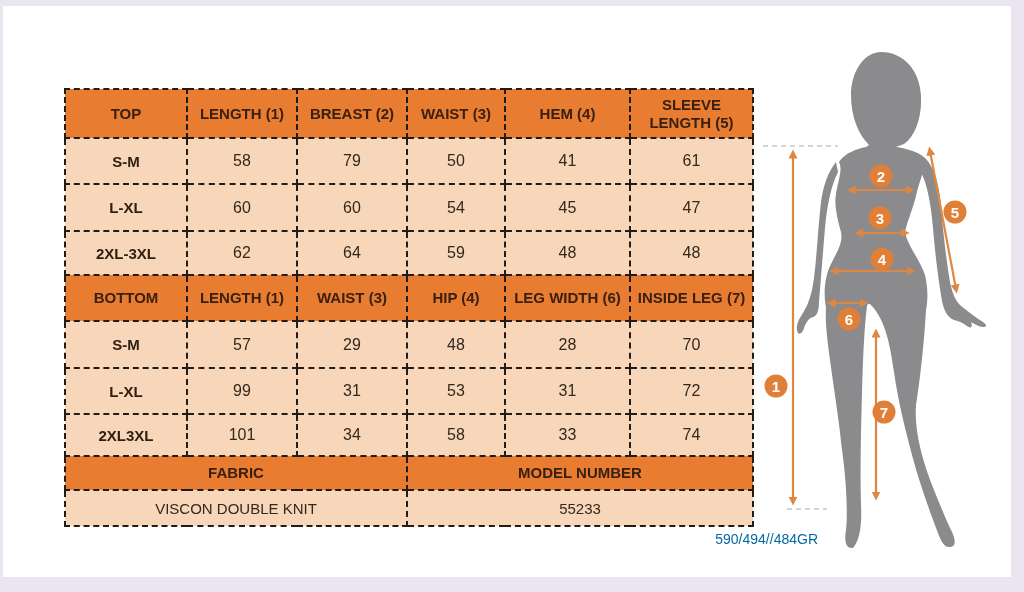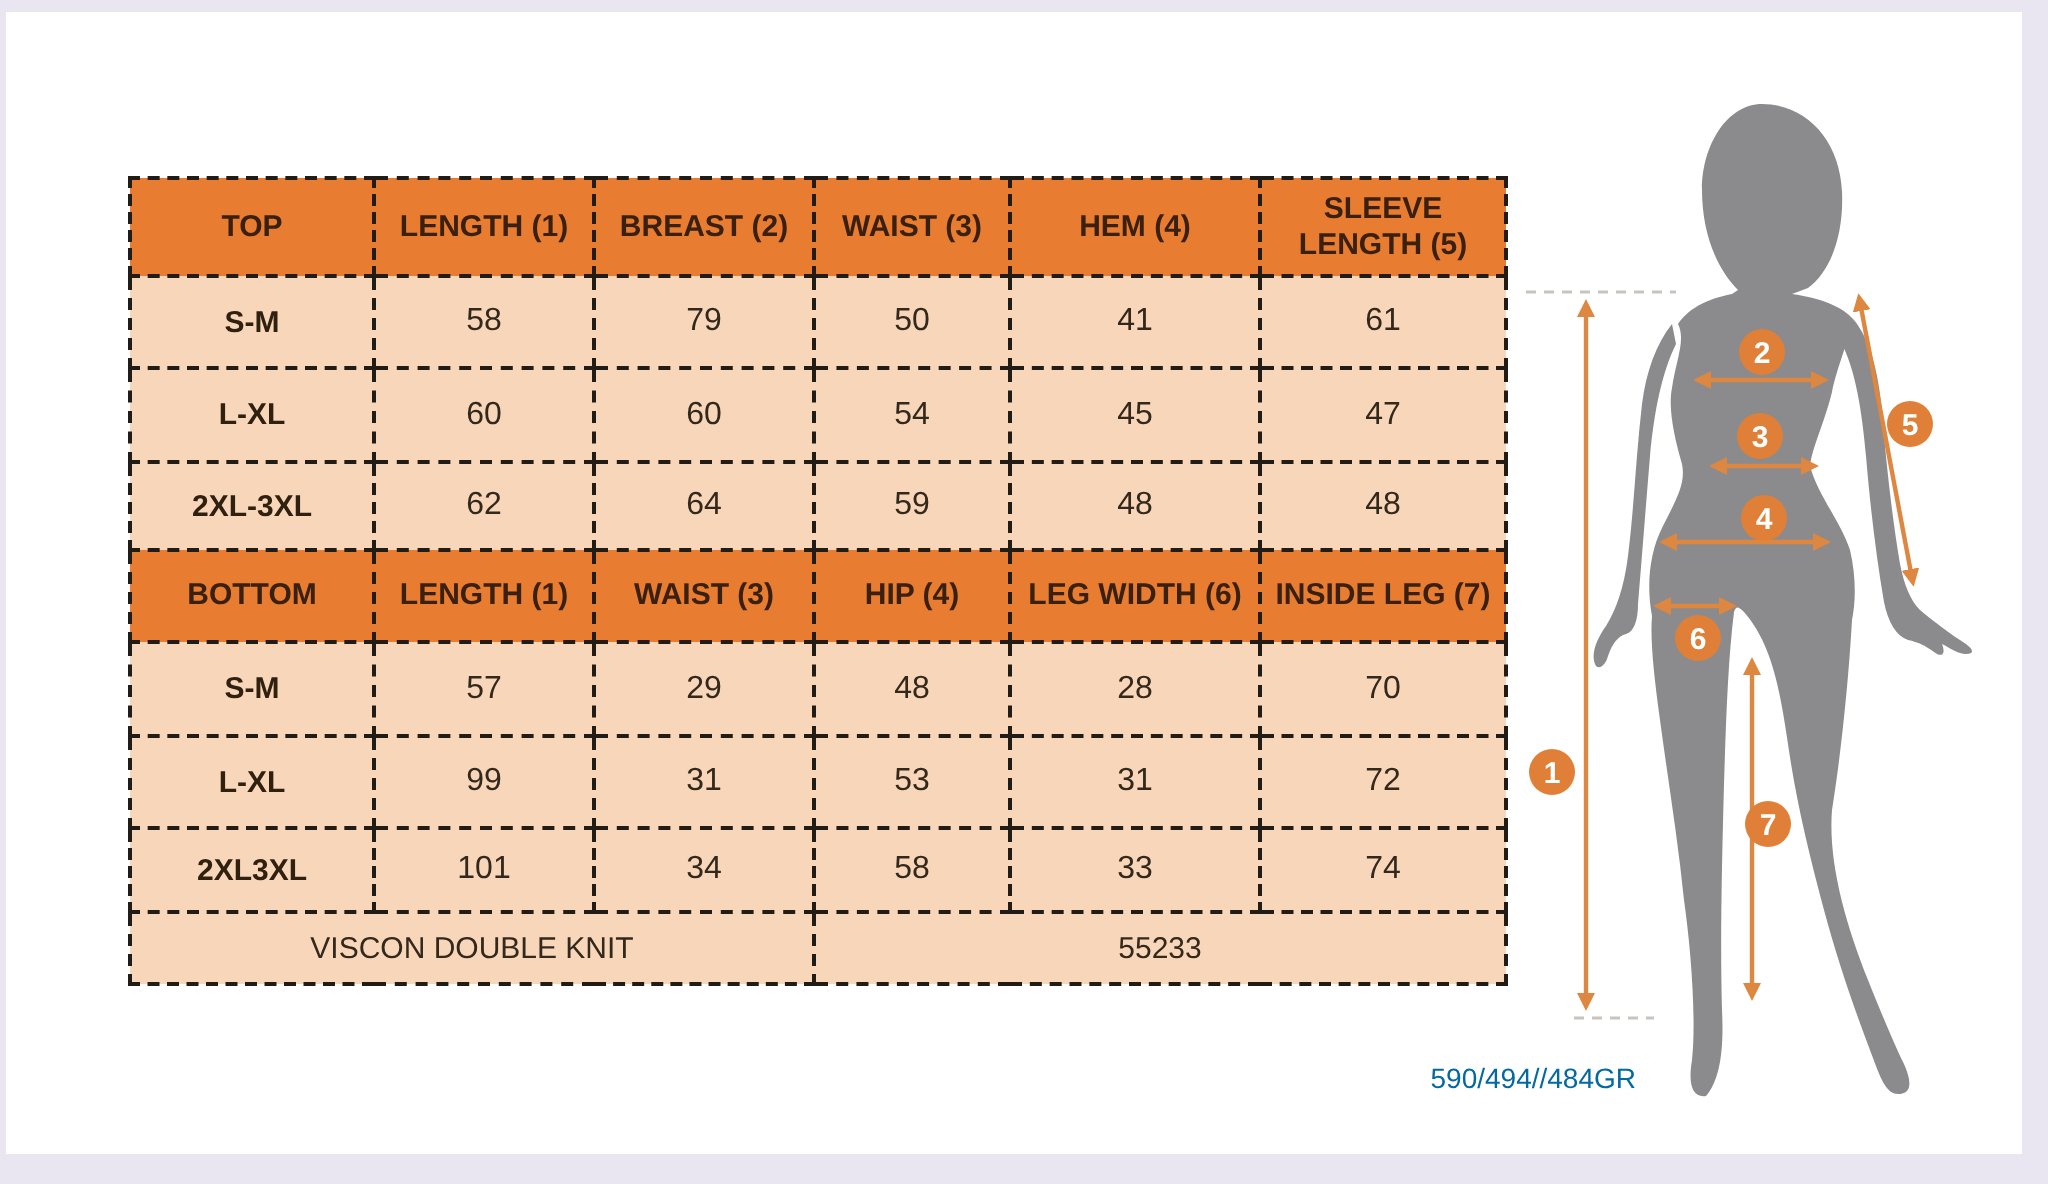--- a/index.html
+++ b/index.html
@@ -237,20 +237,24 @@
         <td>72</td>
       </tr>
       <tr class="h-r6">
         <td class="rowlabel">2XL3XL</td>
         <td>101</td>
         <td>34</td>
         <td>58</td>
         <td>33</td>
         <td>74</td>
       </tr>
+      <tr class="h-fab">
+        <th colspan="3">FABRIC</th>
+        <th colspan="3">MODEL NUMBER</th>
+      </tr>
       <tr class="h-fabv">
         <td colspan="3">VISCON DOUBLE KNIT</td>
         <td colspan="3">55233</td>
       </tr>
     </tbody>
   </table>
 
   <div class="ref-note">590/494//484GR</div>
 </div>
 

